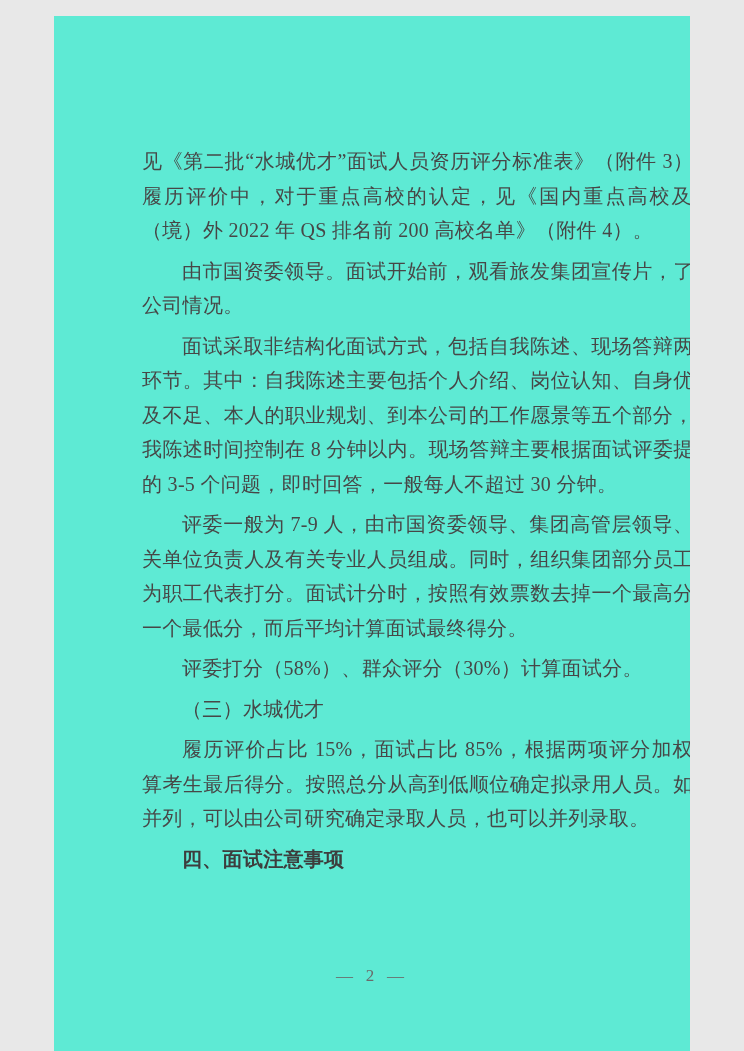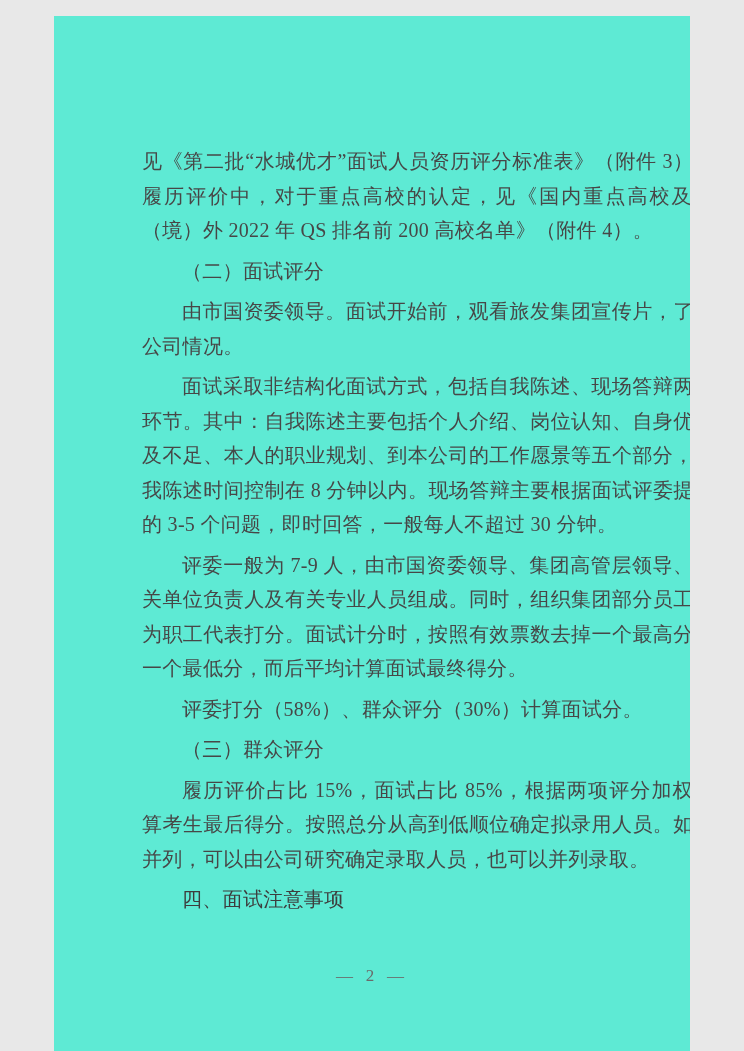--- a/index.html
+++ b/index.html
@@ -32,21 +32,21 @@
     text-align-last: left;
     word-break: break-all;
   }
   .body-text p + p {
     margin-top: 6px;
   }
   .indent {
     text-indent: 2em;
   }
   .heading-bold {
-    font-weight: 400;
+    font-weight: 700;
     color: #3d3d3d;
     font-family: "Liberation Sans", "DejaVu Sans", sans-serif;
     letter-spacing: 0.06em;
   }
   .page-footer {
     position: absolute;
     left: 0;
     top: 950px;
     width: 100%;
     text-align: center;
@@ -56,32 +56,31 @@
   }
 </style>
 </head>
 <body>
 
 <div class="page">
 
   <div class="body-text">
     <p>见《第二批“水城优才”面试人员资历评分标准表》（附件 3），履历评价中，对于重点高校的认定，见《国内重点高校及国（境）外 2022 年 QS 排名前 200 高校名单》（附件 4）。</p>
 
-    <p class="indent">（二）面试评分</p>
 
     <p class="indent">由市国资委领导。面试开始前，观看旅发集团宣传片，了解公司情况。</p>
 
     <p class="indent">面试采取非结构化面试方式，包括自我陈述、现场答辩两个环节。其中：自我陈述主要包括个人介绍、岗位认知、自身优势及不足、本人的职业规划、到本公司的工作愿景等五个部分，自我陈述时间控制在 8 分钟以内。现场答辩主要根据面试评委提出的 3-5 个问题，即时回答，一般每人不超过 30 分钟。</p>
 
     <p class="indent">评委一般为 7-9 人，由市国资委领导、集团高管层领导、相关单位负责人及有关专业人员组成。同时，组织集团部分员工作为职工代表打分。面试计分时，按照有效票数去掉一个最高分和一个最低分，而后平均计算面试最终得分。</p>
 
     <p class="indent">评委打分（58%）、群众评分（30%）计算面试分。</p>
 
 
-    <p class="indent">（三）群众评分</p>
+    <p class="indent">（三）水城优才</p>
 
     <p class="indent">履历评价占比 15%，面试占比 85%，根据两项评分加权计算考生最后得分。按照总分从高到低顺位确定拟录用人员。如遇并列，可以由公司研究确定录取人员，也可以并列录取。</p>
 
     <p class="indent heading-bold">四、面试注意事项</p>
   </div>
 
   <div class="page-footer">— 2 —</div>
 
 </div>
 

